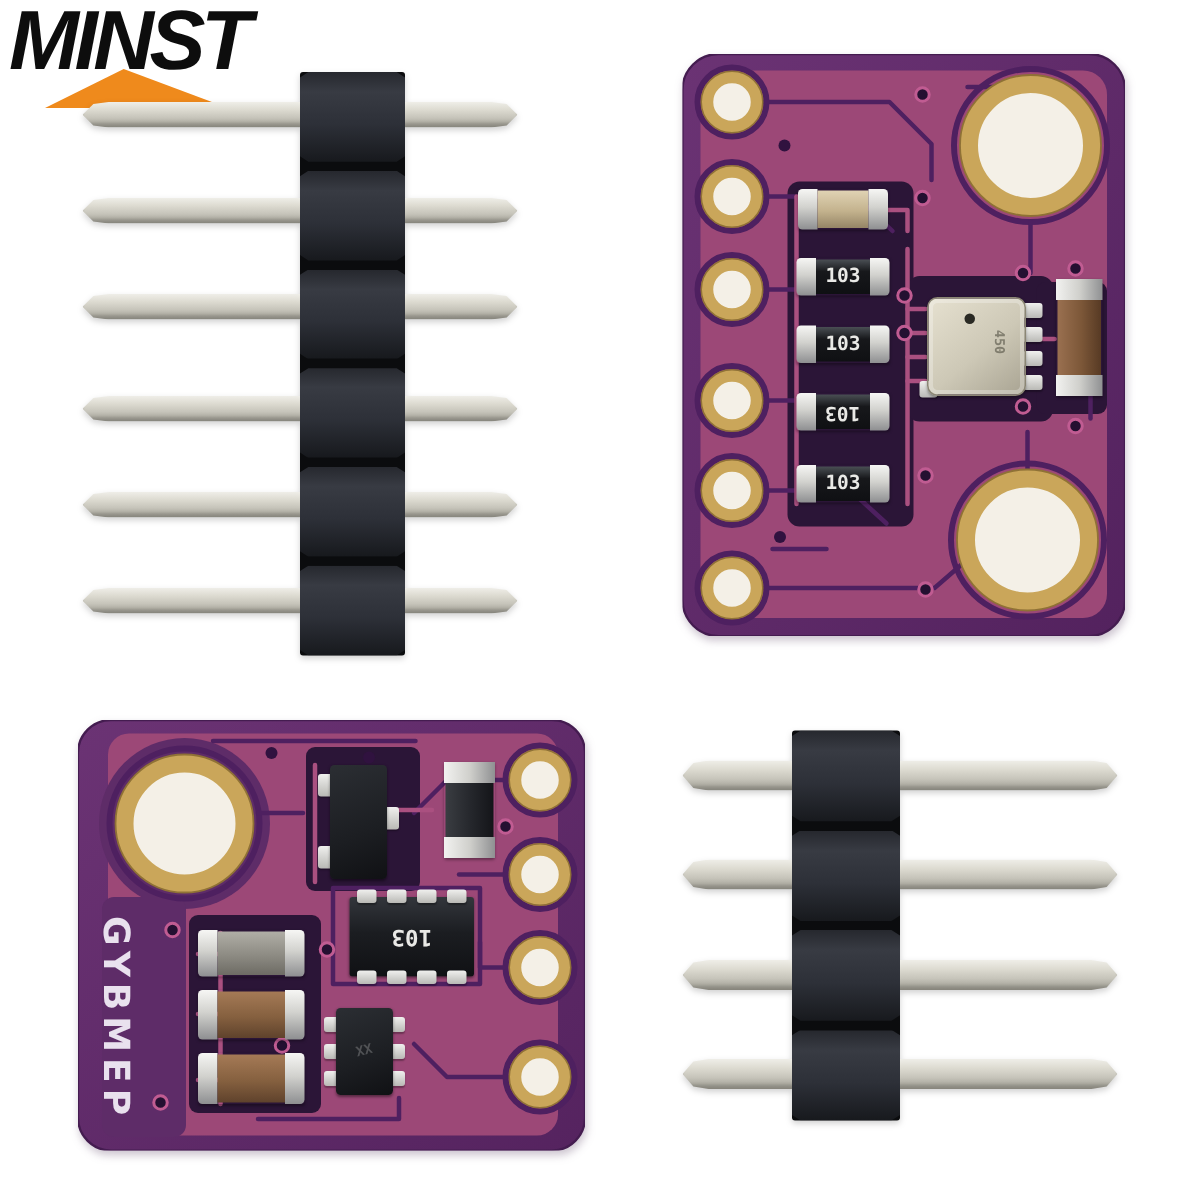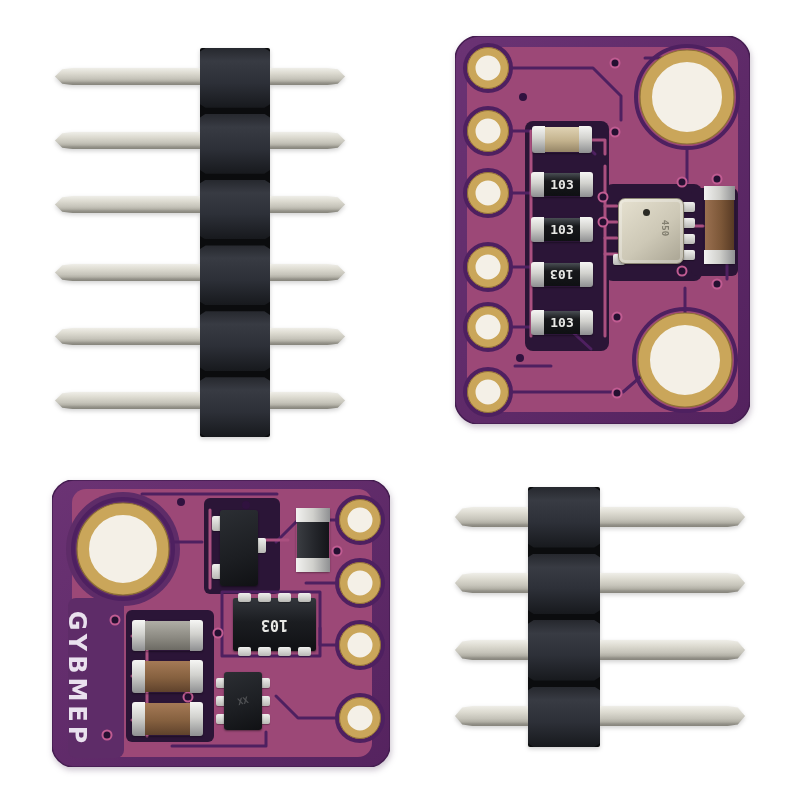--- a/index.html
+++ b/index.html
@@ -77,20 +77,24 @@
   
   .silk{position:absolute;color:#e9e1ee;font-weight:bold;font-size:24px;letter-spacing:4px;
         transform:rotate(90deg);transform-origin:center;white-space:nowrap;
         font-family:"DejaVu Sans",sans-serif;text-align:center;}
 </style>
 </head>
 <body>
 
 <div class="stage">
 
+  <div class="logo">
+    <div class="logo-swoosh"></div>
+    <span class="logo-text">MINST</span>
+  </div>
 
   <div class="hdr" style="left:53px;top:48px;width:294px;height:389px;">
     <div class="pin" style="top:20px;height:17px;"></div>
     <div class="pin" style="top:84px;height:17px;"></div>
     <div class="pin" style="top:148px;height:17px;"></div>
     <div class="pin" style="top:216px;height:17px;"></div>
     <div class="pin" style="top:280px;height:17px;"></div>
     <div class="pin" style="top:344px;height:17px;"></div>
     <div class="hdr-body" style="left:147px;width:70px;height:389px;">
       <div class="hdr-seg"></div>

